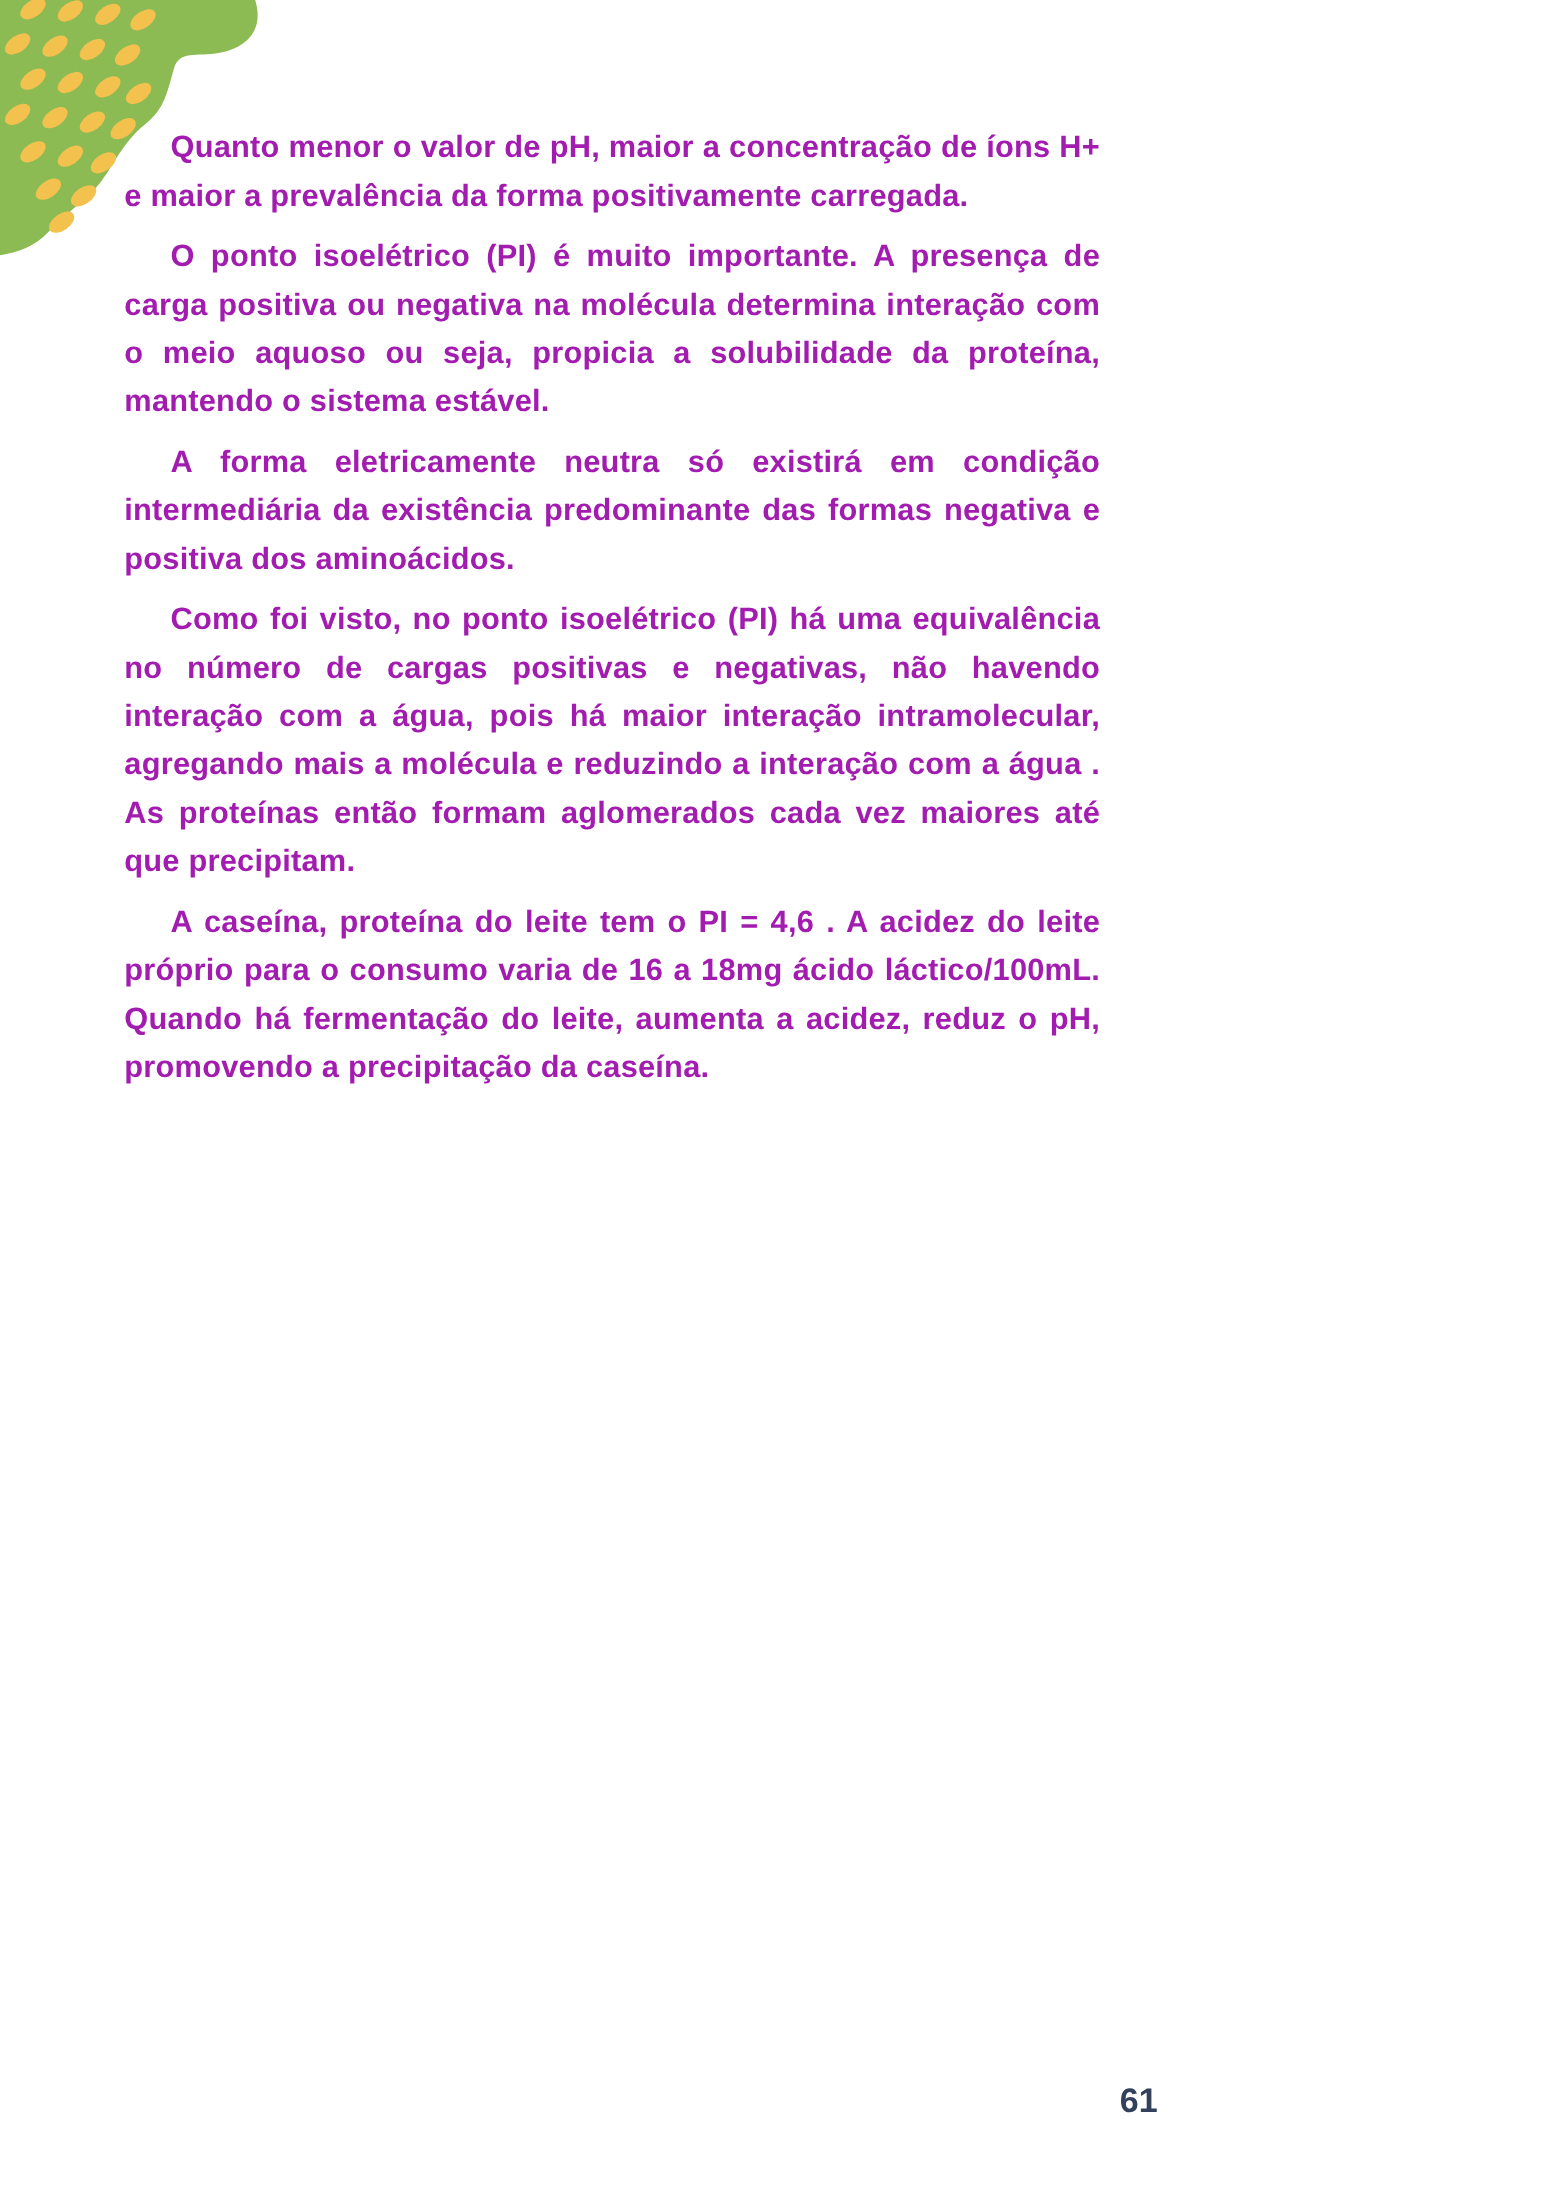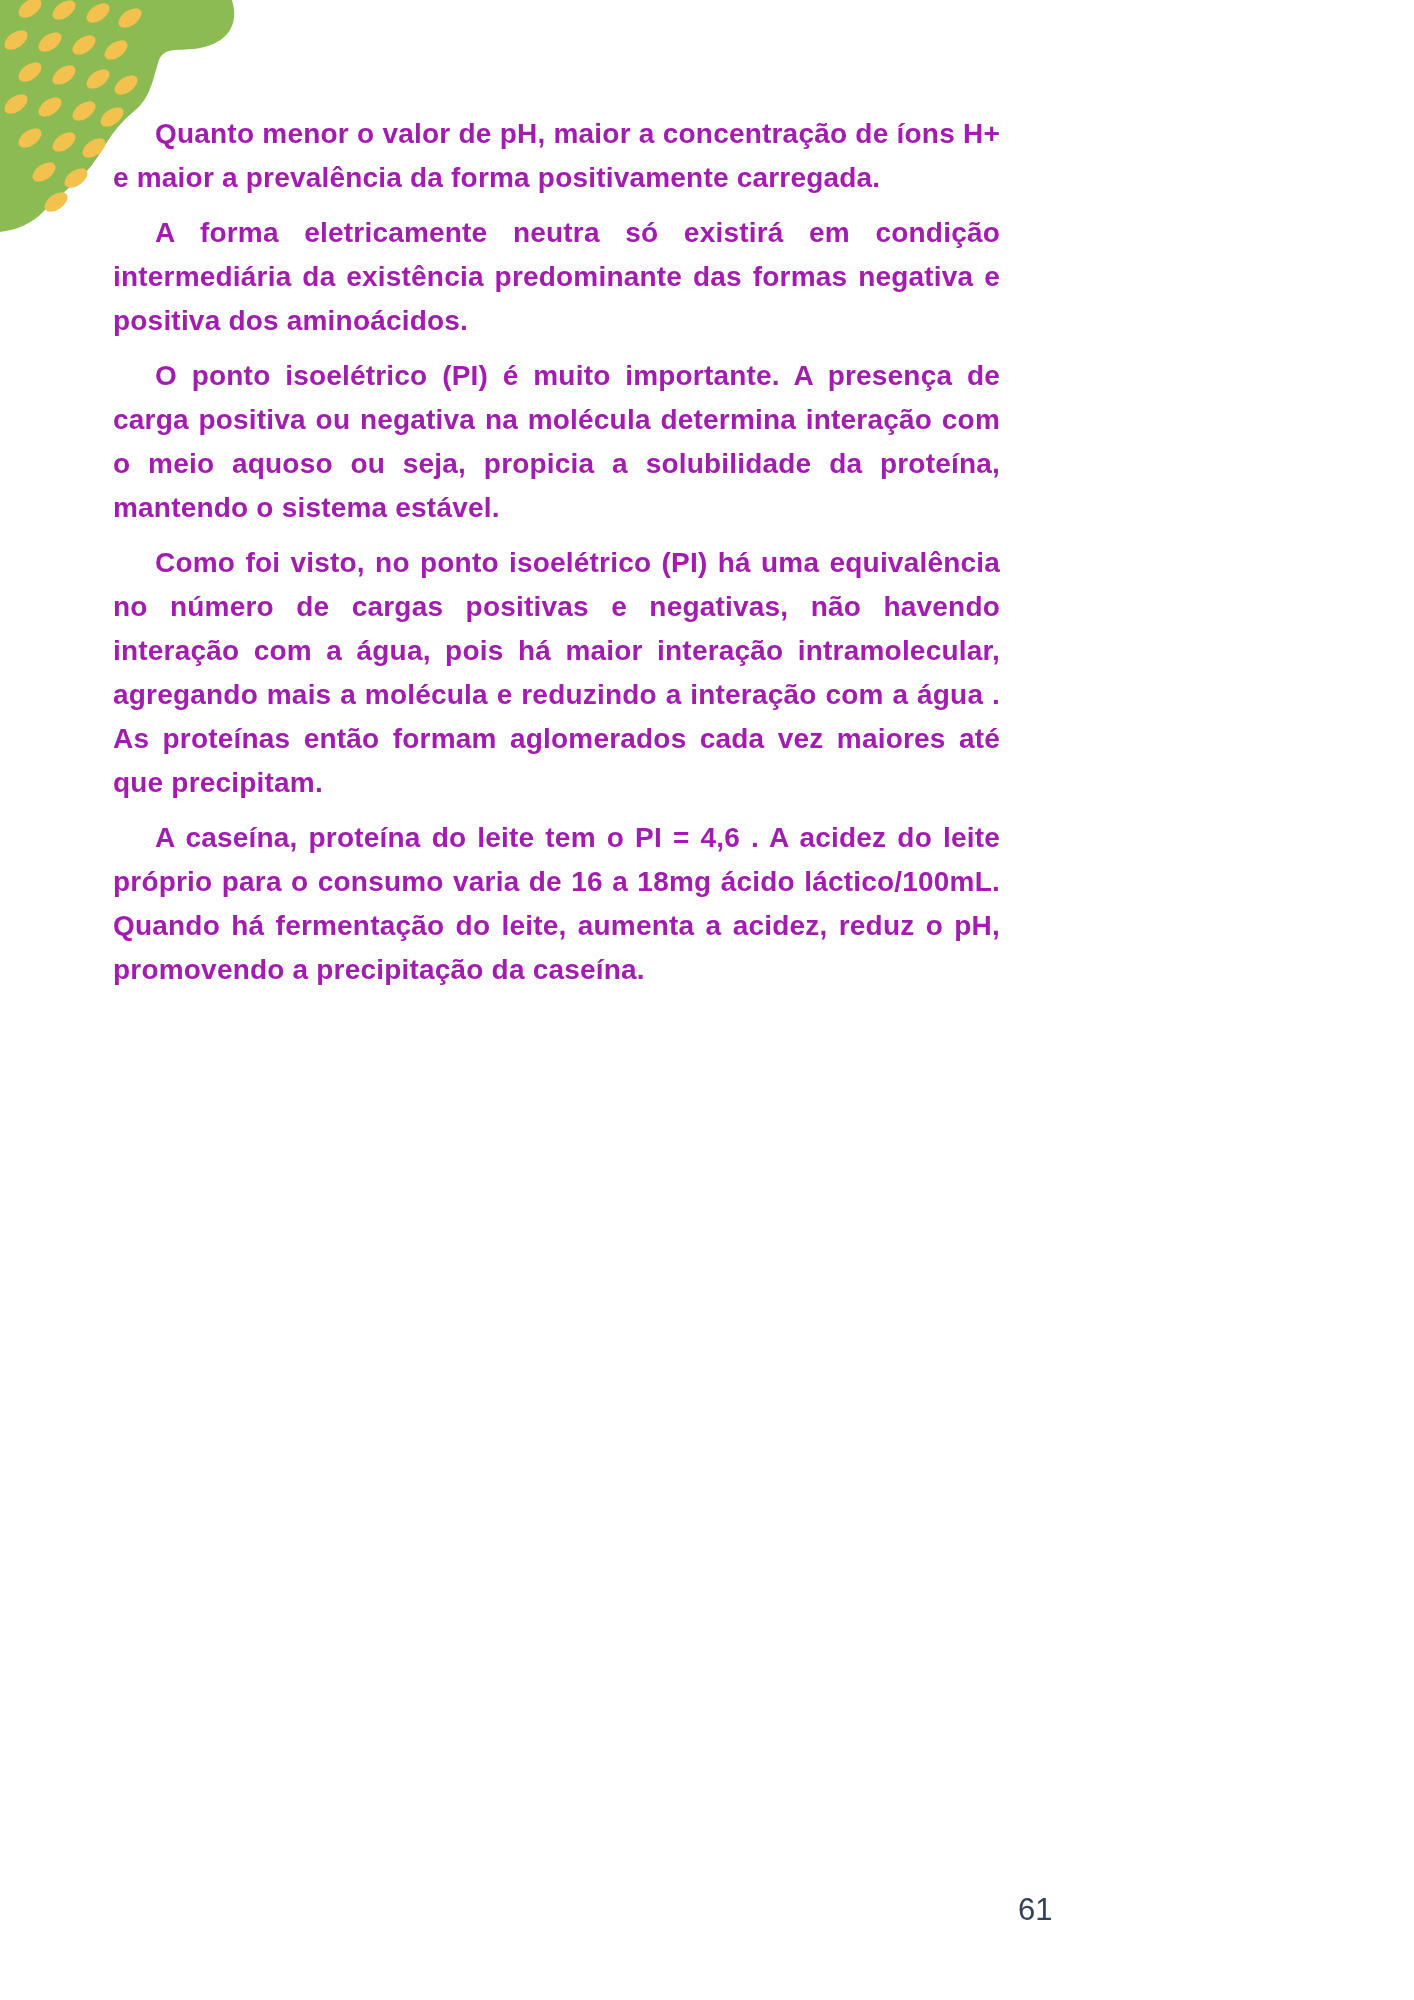--- a/index.html
+++ b/index.html
@@ -46,21 +46,21 @@
     text-align: justify;
     text-indent: 42px;
     margin: 0 0 11px 0;
   }
 
   .page-number {
     position: absolute;
     left: 1018px;
     top: 1892px;
     font-size: 31px;
-    font-weight: 400;
+    font-weight: 700;
     color: #33415c;
   }
 </style>
 </head>
 <body>
 
 <div class="page">
 
   <svg class="corner-decoration" viewBox="0 0 252 236" xmlns="http://www.w3.org/2000/svg" aria-hidden="true">
     <path d="M0 0 H232
@@ -97,21 +97,21 @@
 
       <ellipse cx="44" cy="172" rx="13" ry="7.5" transform="rotate(-35 44 172)"></ellipse>
       <ellipse cx="76" cy="178" rx="13" ry="7.5" transform="rotate(-35 76 178)"></ellipse>
 
       <ellipse cx="56" cy="202" rx="13" ry="7.5" transform="rotate(-35 56 202)"></ellipse>
     </g>
   </svg>
 
   <main class="content">
     <p>Quanto menor o valor de pH, maior a concentração de íons H+ e maior a prevalência da forma positivamente carregada.</p>
+    <p>O ponto isoelétrico (PI) é muito importante. A presença de carga positiva ou negativa na molécula determina interação com o meio aquoso ou seja, propicia a solubilidade da proteína, mantendo o sistema estável.</p>
     <p>A forma eletricamente neutra só existirá em condição intermediária da existência predominante das formas negativa e positiva dos aminoácidos.</p>
-    <p>O ponto isoelétrico (PI) é muito importante. A presença de carga positiva ou negativa na molécula determina interação com o meio aquoso ou seja, propicia a solubilidade da proteína, mantendo o sistema estável.</p>
     <p>Como foi visto, no ponto isoelétrico (PI) há uma equivalência no número de cargas positivas e negativas, não havendo interação com a água, pois há maior interação intramolecular, agregando mais a molécula e reduzindo a interação com a água . As proteínas então formam aglomerados cada vez maiores até que precipitam.</p>
     <p>A caseína, proteína do leite tem o PI = 4,6 . A acidez do leite próprio para o consumo varia de 16 a 18mg ácido láctico/100mL. Quando há fermentação do leite, aumenta a acidez, reduz o pH, promovendo a precipitação da caseína.</p>
   </main>
 
   <div class="page-number">61</div>
 
 </div>
 
 </body></html>

